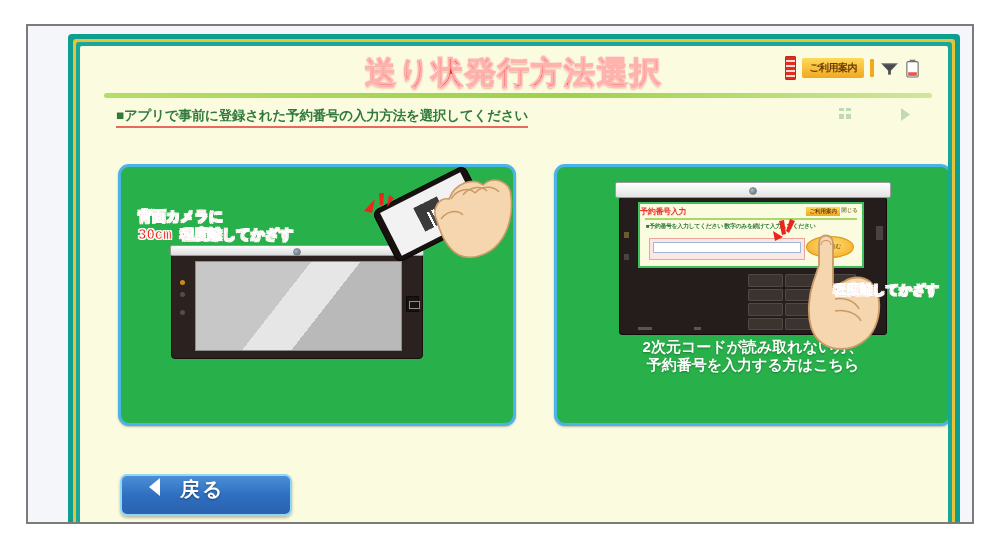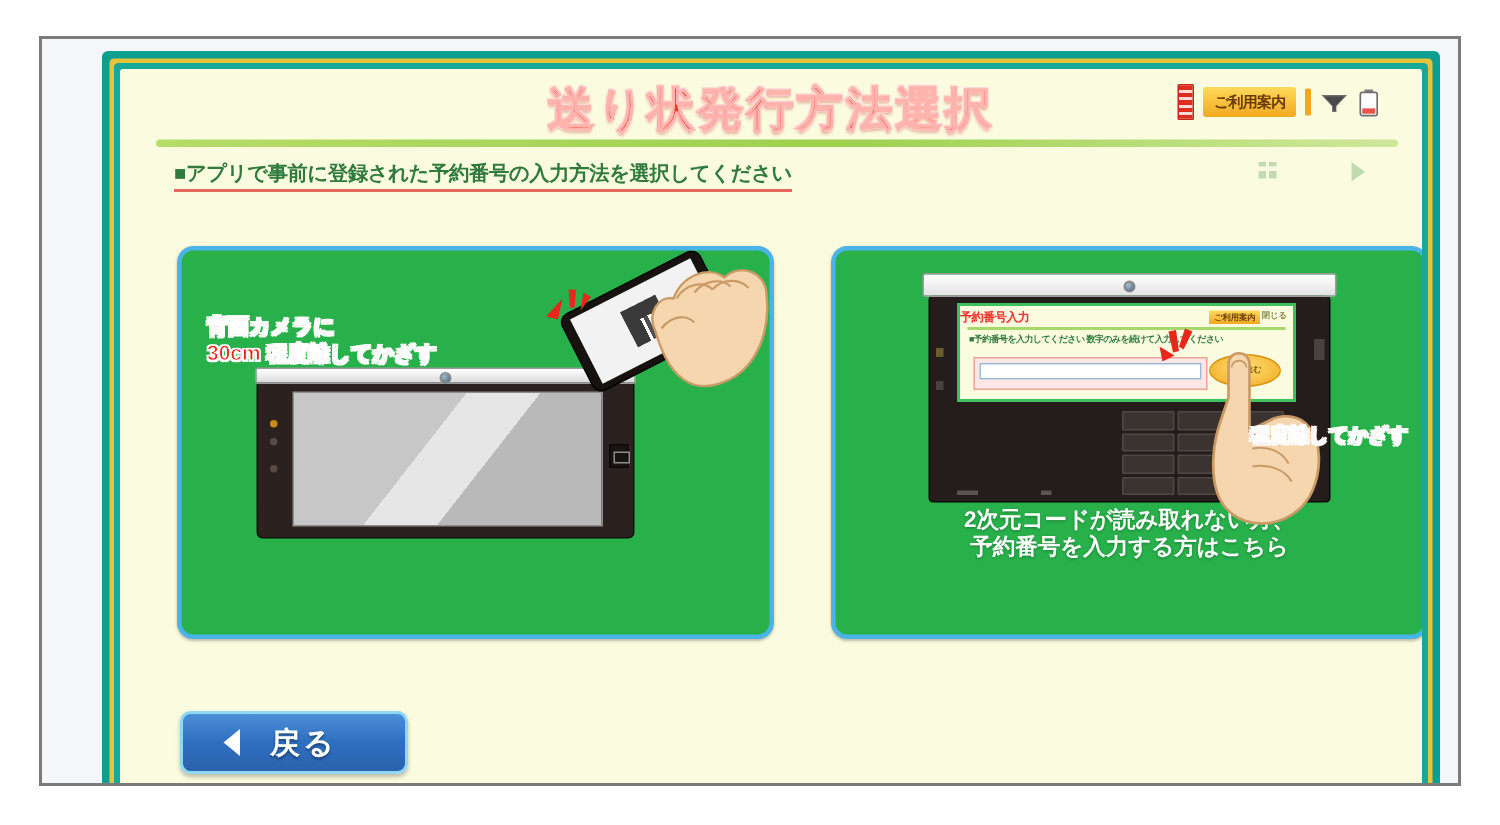--- a/index.html
+++ b/index.html
@@ -145,21 +145,21 @@
   .card {
     position: absolute;
     top: 0;
     width: 398px; height: 262px;
     background: #28b14a;
     border: 3px solid #4ab3e8;
     border-radius: 11px;
     box-shadow: 0 1px 2px rgba(0,0,0,.25);
     overflow: hidden;
   }
-  .card-left  { left: 38px; }
+  .card-left  { left: 38px; font-family: Liberation Mono, monospace; }
   .card-right { left: 474px; }
 
   
   .red-note {
     position: absolute; left: 17px; top: 42px;
     font-size: 14px; font-weight: bold; line-height: 1.28;
     color: #e8261c;
     -webkit-text-stroke: .6px #ffffff;
     text-shadow: 1px 1px 0 #fff, -1px 1px 0 #fff, 1px -1px 0 #fff, -1px -1px 0 #fff;
     white-space: pre-line;
@@ -357,25 +357,25 @@
     width: 7px; height: 3px; background: #5d5350;
   }
   .tablet-r-sidedots { position: absolute; left: 4px; width: 5px; height: 6px; background: #6b5b30; }
   .tablet-r-sidetab { position: absolute; right: 3px; top: 28px; width: 7px; height: 14px; background: #4a4240; }
   .hand-r { position: absolute; left: 232px; top: 58px; z-index: 6; }
   .scan-marks-r { position: absolute; left: 216px; top: 50px; z-index: 7; }
 
   
   .back-btn {
     position: absolute; left: 40px; bottom: 16px;
-    width: 152px; height: 42px;
+    width: 172px; height: 42px;
     background: linear-gradient(180deg,#4b8fd6 0%, #2f6fc0 50%, #2a62ae 100%);
     border: 2px solid #8fd7f2;
     border-radius: 7px;
-    display: flex; align-items: center; gap: 14px;
+    display: flex; gap: 14px;
     padding-left: 22px;
     box-shadow: 0 2px 3px rgba(0,0,0,.25);
   }
   .back-btn-label {
     color: #ffffff; font-size: 20px; font-weight: bold;
     letter-spacing: 2px;
     text-shadow: 0 1px 2px rgba(0,0,0,.4);
   }
 </style>
 </head>

